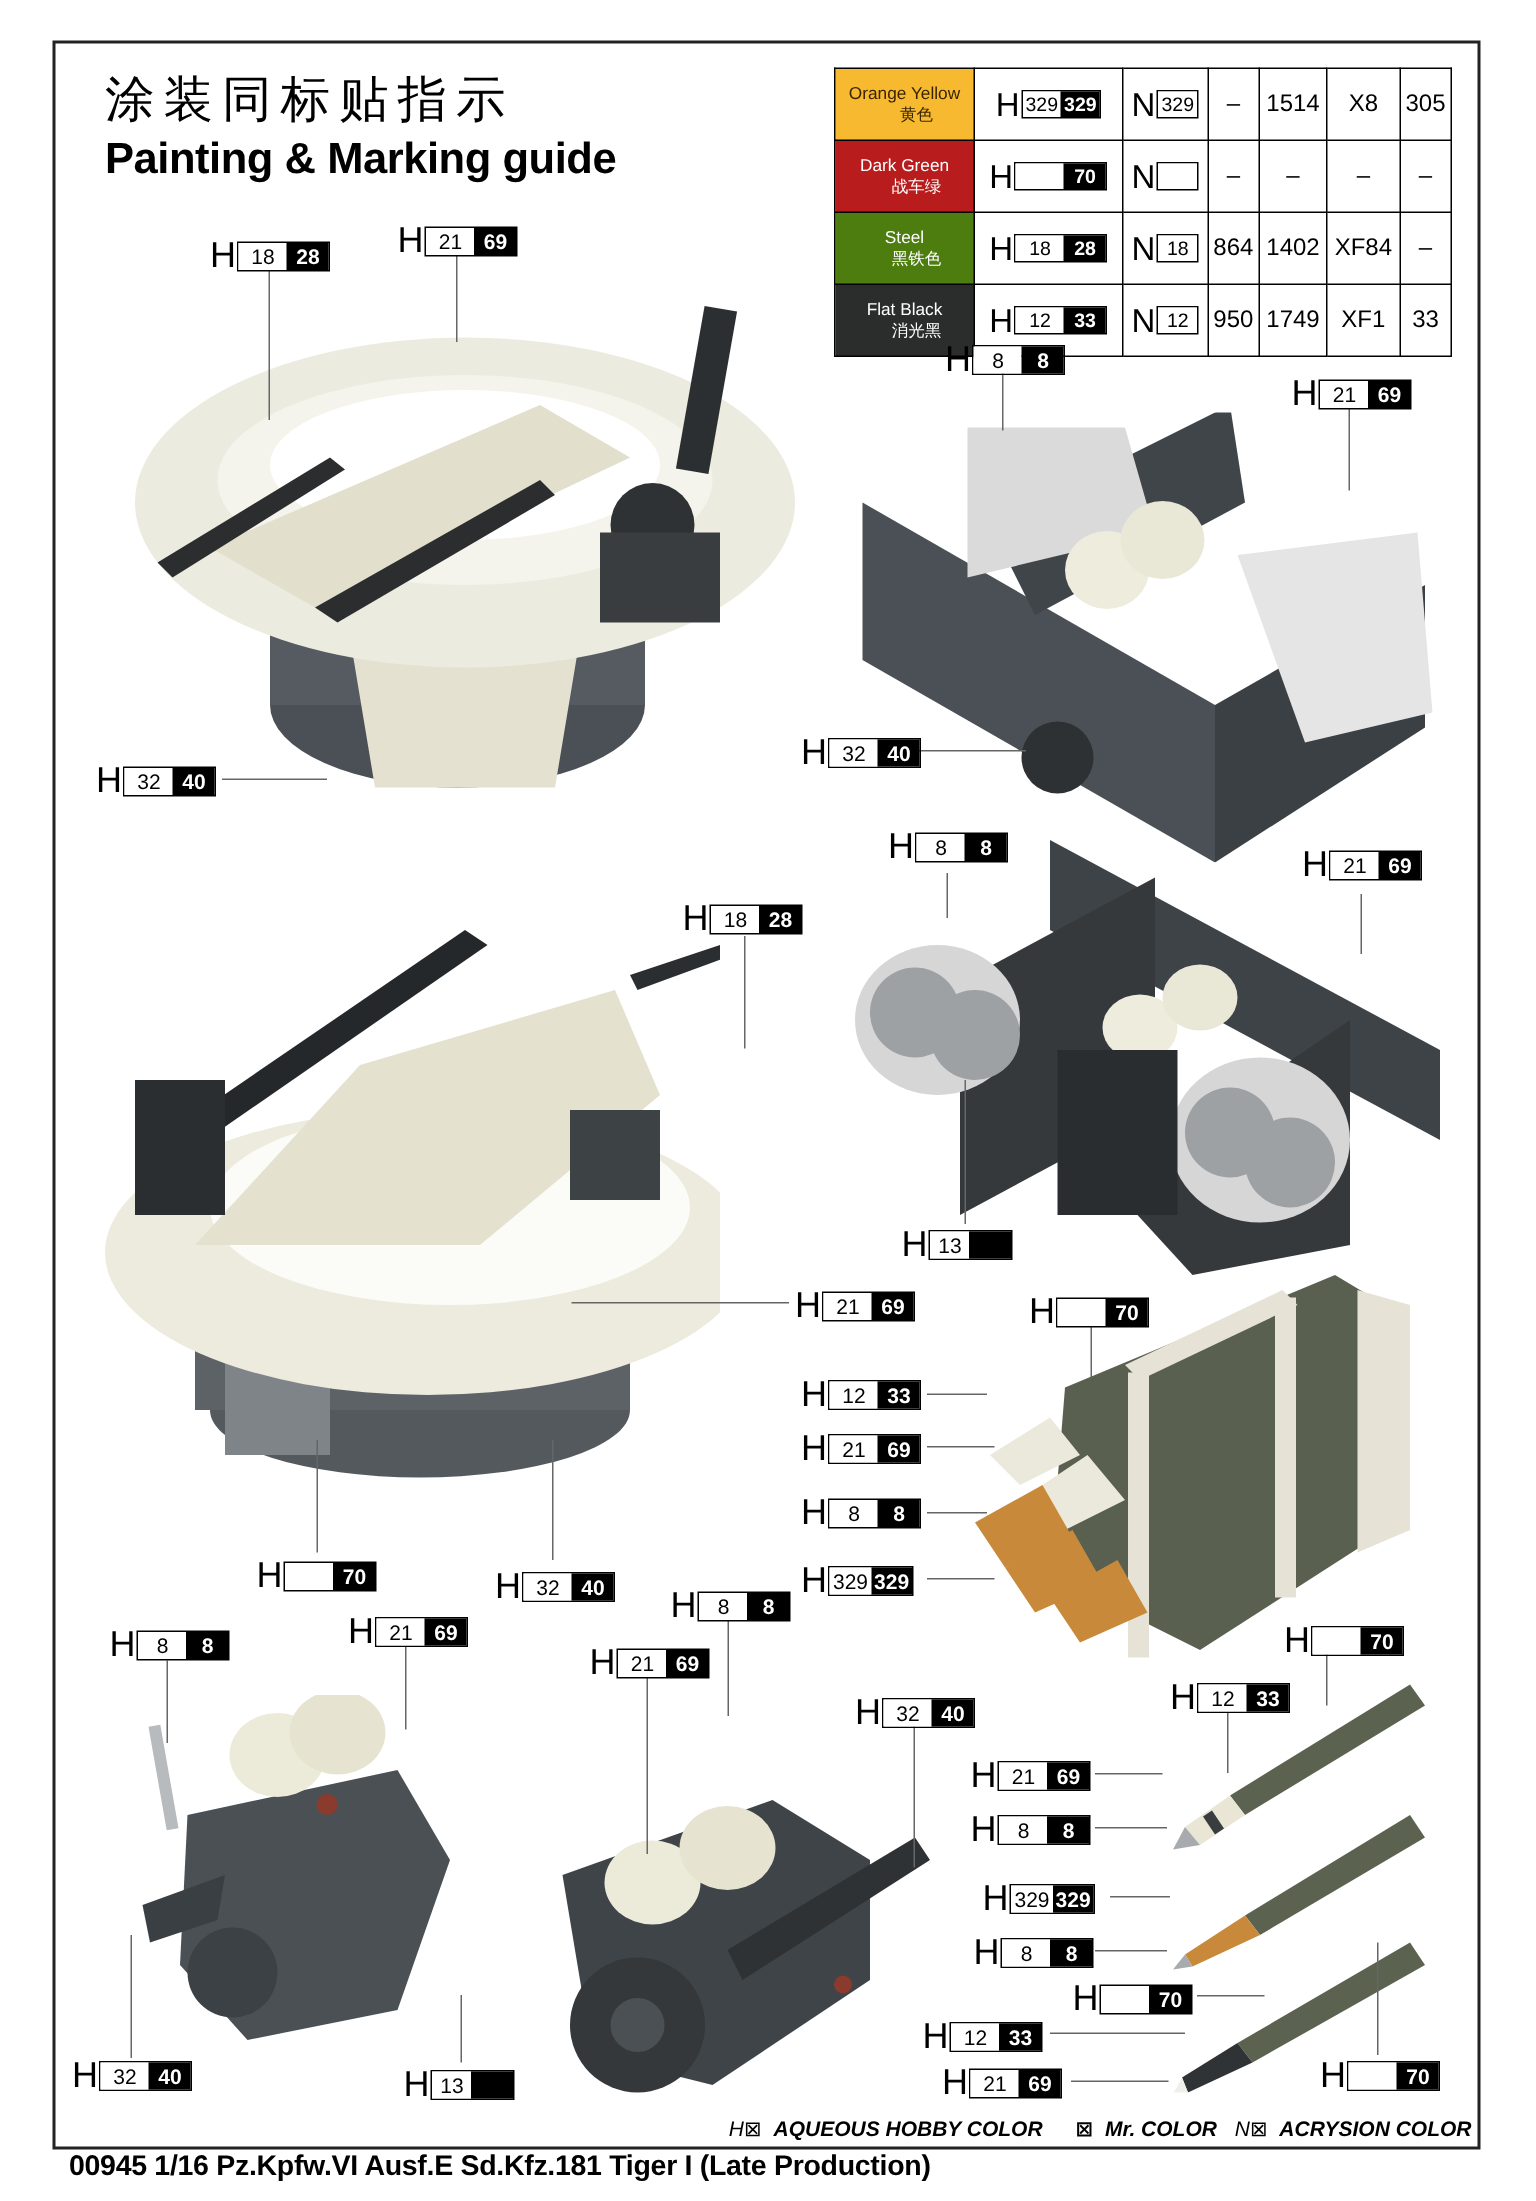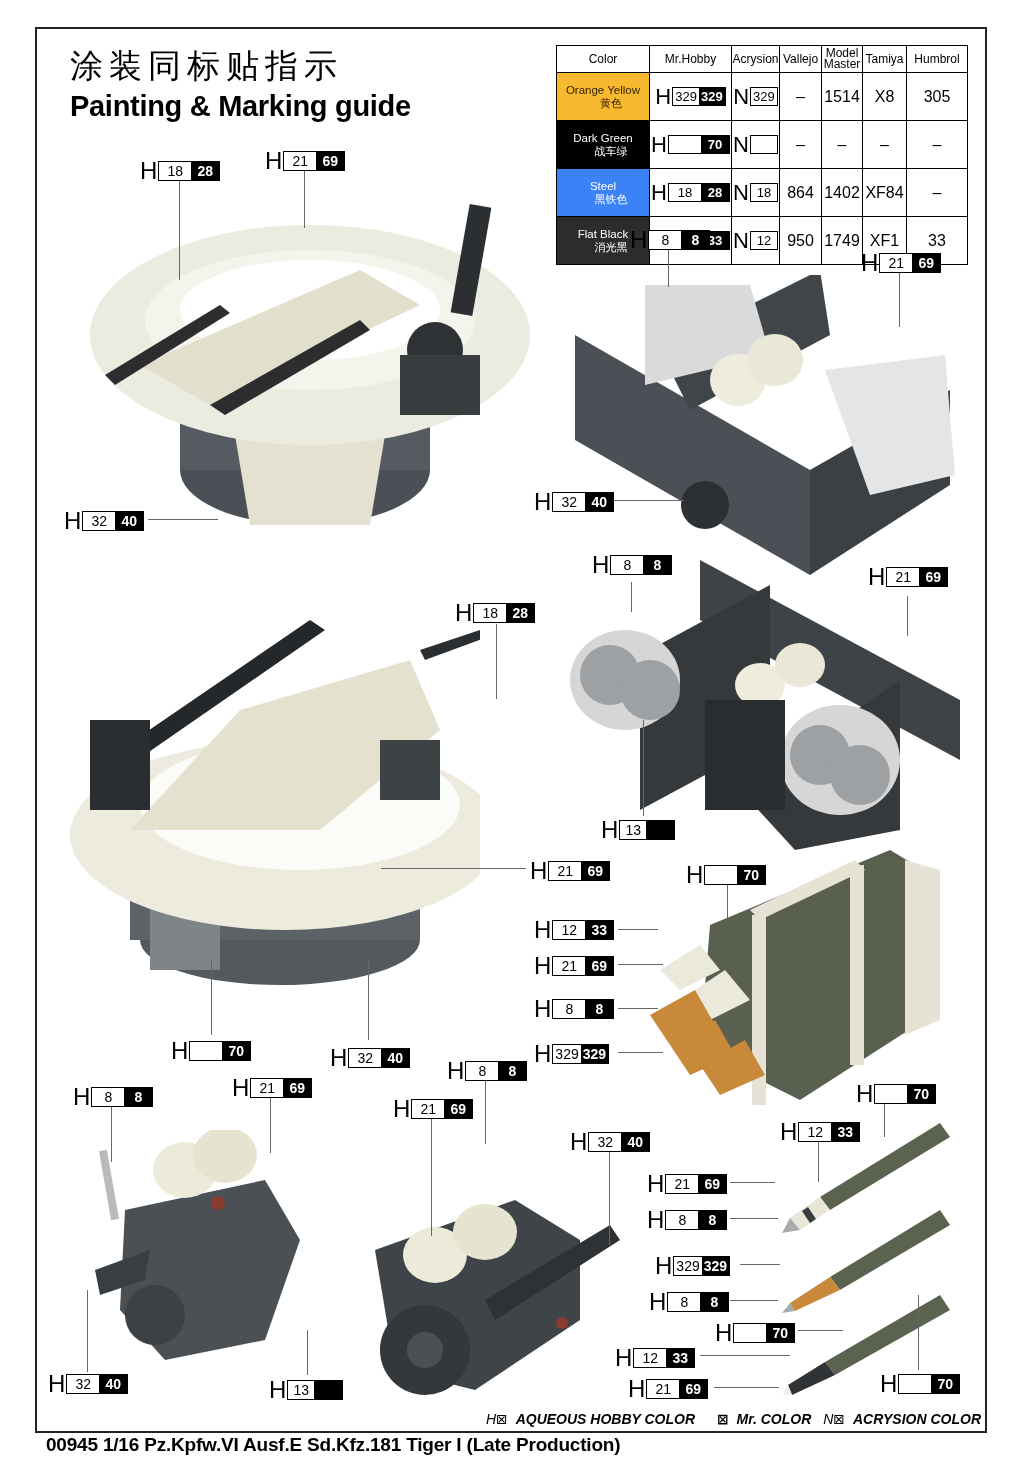--- a/index.html
+++ b/index.html
@@ -14,22 +14,22 @@
   
   .ref { position: absolute; left: 556px; top: 41px; width: 412px; }
   .ref-head { background: #000; color: #fff; font-weight: bold; font-size: 14px; height: 18px; line-height: 18px; padding-left: 16px; letter-spacing: 0.2px; }
   .ref table { border-collapse: collapse; width: 412px; margin-top: 4px; }
   .ref td, .ref th { border: 1px solid #000; text-align: center; vertical-align: middle; }
   .ref th { font-weight: normal; font-size: 12px; height: 27px; line-height: 11px; }
   .ref td { height: 48px; font-size: 16px; }
   .ref td.cname { font-size: 11.5px; line-height: 13px; width: 93px; }
   .ref td.cname .cn { display: block; font-family: "DejaVu Sans", sans-serif; font-size: 11px; padding-left: 16px; }
   .c-orange { background: #f6b92f; color: #3a2400; }
-  .c-green { background: #000000; color: #fff; }
-  .c-steel { background: #3b82f6; color: #fff; }
+  .c-green { background: #b91c1c; color: #fff; }
+  .c-steel { background: #4d7c0f; color: #fff; }
   .c-black { background: #2a2d2c; color: #fff; }
 
   
   .code { display: inline-flex; align-items: center; white-space: nowrap; }
   .code .pfx { font-size: 24px; line-height: 24px; margin-right: 1px; font-weight: normal; }
   .code .box { display: inline-flex; border: 1px solid #000; height: 20px; }
   .code .w { display: inline-block; min-width: 32px; padding: 0 4px; text-align: center; background: #fff; color: #000; font-size: 14px; line-height: 18px; }
   .code .b { display: inline-block; min-width: 28px; padding: 0 4px; text-align: center; background: #000; color: #fff; font-size: 14px; line-height: 18px; font-weight: bold; }
   .code.tight .w { min-width: 0; padding: 0 2px; }
   .code.tight .b { min-width: 0; padding: 0 2px; }
@@ -52,31 +52,20 @@
 <body>
 
 <div class="frame"></div>
 
 <div class="title-cn">涂装同标贴指示</div>
 <div class="title-en">Painting &amp; Marking guide</div>
 
 <div class="ref">
   <table>
     <tbody>
-        <tr>
-      <th>Color</th>
-      <th style="width:82px">Mr.Hobby</th>
-      <th style="width:48px">Acrysion</th>
-      <th style="width:42px">Vallejo</th>
-      <th style="width:41px">
-            <span style="display:block;width:38px;margin:auto">Model Master</span>
-          </th>
-      <th style="width:44px">Tamiya</th>
-      <th>Humbrol</th>
-    </tr>
 
     <tr>
       <td class="cname c-orange"><span>Orange Yellow</span><span class="cn">黄色</span></td>
       <td><span class="code tight">
               <span class="pfx">H</span>
               <span class="box">
                 <span class="w">329</span>
                 <span class="b">329</span>
               </span>
             </span></td>

